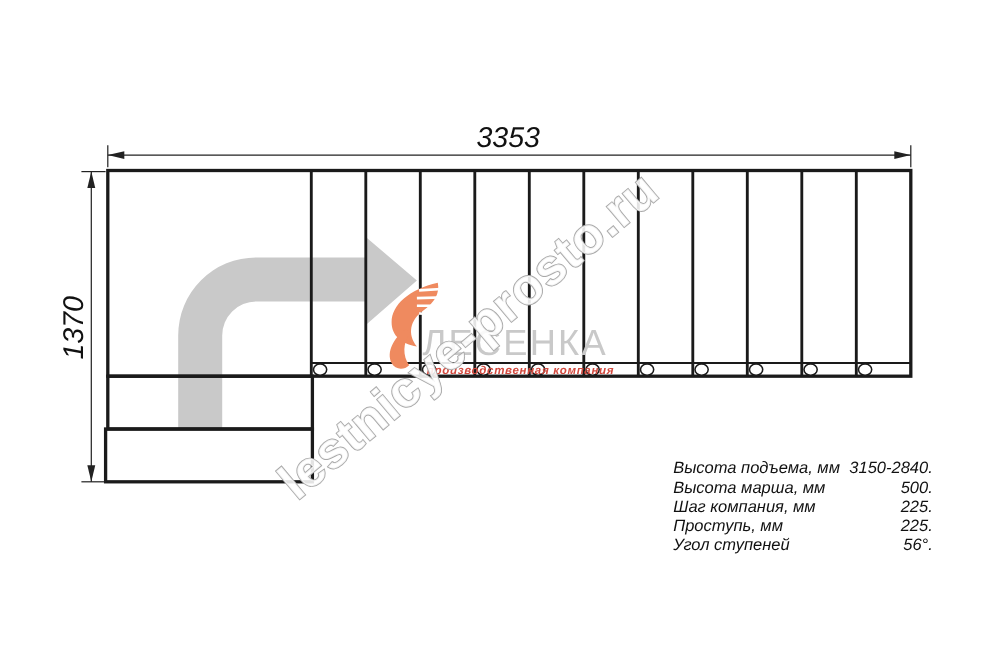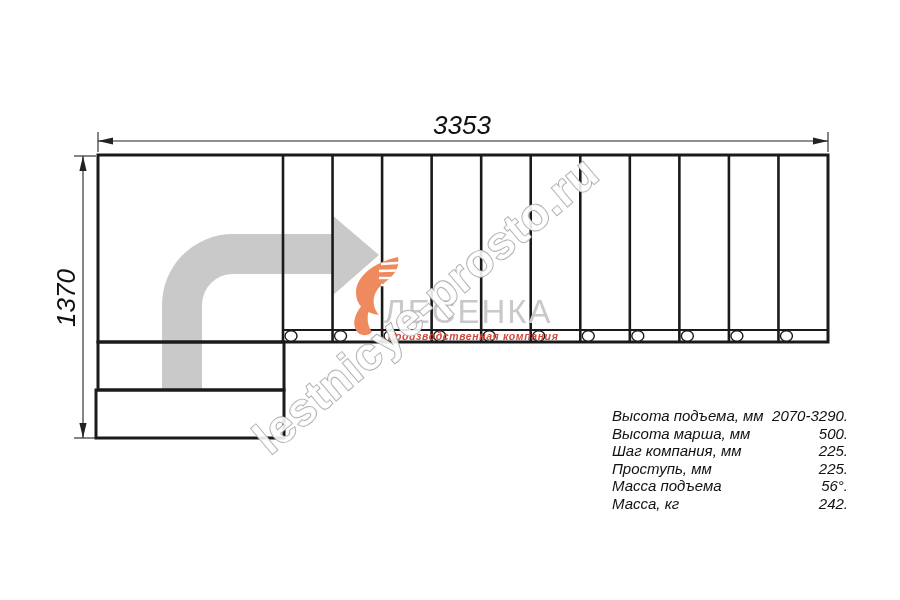--- a/index.html
+++ b/index.html
@@ -5,21 +5,21 @@
   html,body{margin:0;padding:0;background:#fff;}
   .canvas{position:relative;width:900px;height:600px;background:#fff;overflow:hidden;
           font-family:"Liberation Sans",sans-serif;}
   svg{position:absolute;left:0;top:0;}
   .dim-text{font-style:italic;font-size:26px;fill:#111;font-family:"Liberation Sans",sans-serif;}
   .logo-name{fill:#c9c9c9;font-size:33px;letter-spacing:2px;font-family:"Liberation Sans",sans-serif;}
   .logo-sub{fill:#d2493e;font-size:10.5px;font-style:italic;font-weight:bold;letter-spacing:.6px;
             font-family:"Liberation Sans",sans-serif;}
   .wm-text{font-family:"Liberation Sans",sans-serif;font-weight:bold;font-size:46px;letter-spacing:1px;
            paint-order:stroke;stroke:#a9a9a9;stroke-width:1.7px;fill:rgba(255,255,255,0.88);}
-  .spec-table{position:absolute;left:612px;top:407px;width:236px;}
+  .spec-table{position:absolute;left:612px;top:417px;width:236px;}
   .spec-row{display:flex;justify-content:space-between;align-items:baseline;height:17.6px;}
   .spec-label,.spec-value{font-style:italic;font-size:15px;color:#111;white-space:nowrap;}
 </style>
 </head>
 <body>
 
 <div class="canvas">
 
   <svg width="900" height="600" viewBox="0 0 900 600">
 
@@ -96,36 +96,32 @@
       <text class="logo-name" x="384" y="323">ЛЕСЕНКА</text>
       <text class="logo-sub" x="388" y="340">производственная компания</text>
     </g>
 
     <text class="wm-text" transform="translate(270,456) rotate(-40)">lestnicye-prosto.ru</text>
   </svg>
 
   <div class="spec-table">
     <div class="spec-row">
       <span class="spec-label">Высота подъема, мм</span>
-      <span class="spec-value">2070-3290.</span>
+      <span class="spec-value">3150-2840.</span>
     </div>
     <div class="spec-row">
       <span class="spec-label">Высота марша, мм</span>
       <span class="spec-value">500.</span>
     </div>
     <div class="spec-row">
       <span class="spec-label">Шаг компания, мм</span>
       <span class="spec-value">225.</span>
     </div>
     <div class="spec-row">
       <span class="spec-label">Проступь, мм</span>
       <span class="spec-value">225.</span>
     </div>
     <div class="spec-row">
-      <span class="spec-label">Масса подъема</span>
+      <span class="spec-label">Угол ступеней</span>
       <span class="spec-value">56°.</span>
-    </div>
-    <div class="spec-row">
-      <span class="spec-label">Масса, кг</span>
-      <span class="spec-value">242.</span>
     </div>
   </div>
 </div>
 
 </body></html>

